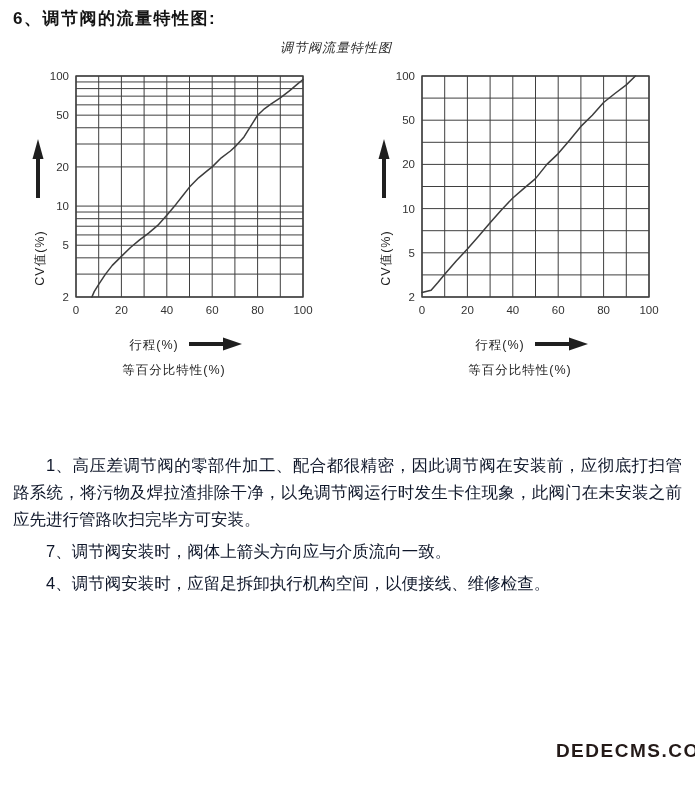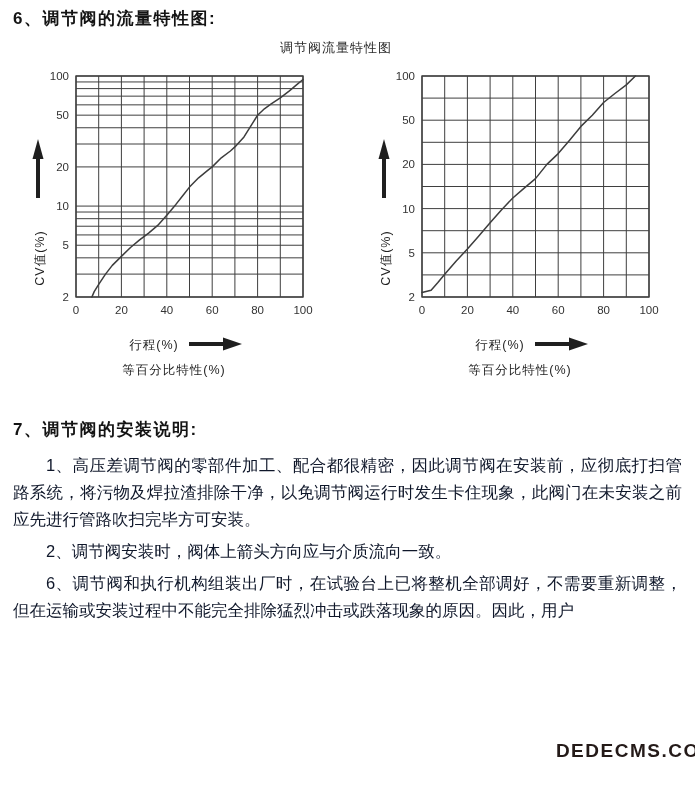--- a/index.html
+++ b/index.html
@@ -5,21 +5,21 @@
   html,body{margin:0;padding:0;background:#ffffff;}
   .page{
     position:relative;width:695px;height:785px;background:#fff;overflow:hidden;
     font-family:"Liberation Sans","DejaVu Sans",sans-serif;color:#1f1f1f;padding-left:24px;
   }
   h2.sec{position:absolute;margin:0;font-size:17px;font-weight:bold;letter-spacing:1.5px;color:#141414;}
   #h6{left:13px;top:7px;}
   #h7{left:13px;top:418px;}
   .figtitle{
     position:absolute;left:0;top:39px;width:672px;text-align:center;
-    font-size:13px;letter-spacing:1px;color:#2a2a2a;
+    font-size:13px;letter-spacing:1px;color:#2a2a2a;font-style:italic;
   }
   svg.chart{position:absolute;overflow:visible;}
   #chartL{left:28px;top:62px;}
   #chartR{left:374px;top:62px;}
   svg text{font-family:"Liberation Sans","DejaVu Sans",sans-serif;}
   #paras{position:absolute;left:13px;top:452px;width:669px;}
   #paras p{
     margin:0 0 5px 0;text-indent:2em;font-size:16.5px;line-height:27px;
     text-align:justify;color:#0f172a;
   }
@@ -133,25 +133,24 @@
       <text x="275" y="252" text-anchor="middle" font-size="11.5" fill="#333333">100</text>
       <line x1="10" y1="136" x2="10" y2="95" stroke="#1f1f1f" stroke-width="4"></line>
       <polygon points="10,77 4.5,97 15.5,97" fill="#1f1f1f"></polygon>
       <text transform="translate(16,196) rotate(-90)" text-anchor="middle" font-size="12.5" fill="#1f1f1f" letter-spacing="1">CV值(%)</text>
       <text x="126" y="287" text-anchor="middle" font-size="12.5" fill="#1f1f1f" letter-spacing="1">行程(%)</text>
       <line x1="161" y1="282" x2="199" y2="282" stroke="#1f1f1f" stroke-width="4"></line>
       <polygon points="214,282 195,275.5 195,288.5" fill="#1f1f1f"></polygon>
       <text x="146" y="312" text-anchor="middle" font-size="12.5" fill="#1f1f1f" letter-spacing="1">等百分比特性(%)</text>
     </svg>
 
-  <h2 class="sec" id="h7">7、调节阀的安装说明:</h2>
 
   <div id="paras">
     <p>1、高压差调节阀的零部件加工、配合都很精密，因此调节阀在安装前，应彻底打扫管路系统，将污物及焊拉渣排除干净，以免调节阀运行时发生卡住现象，此阀门在未安装之前应先进行管路吹扫完毕方可安装。</p>
-    <p>2、调节阀安装时，阀体上箭头方向应与介质流向一致。</p>
-    <p>6、调节阀和执行机构组装出厂时，在试验台上已将整机全部调好，不需要重新调整，但在运输或安装过程中不能完全排除猛烈冲击或跌落现象的原因。因此，用户</p>
+    <p>7、调节阀安装时，阀体上箭头方向应与介质流向一致。</p>
+    <p>4、调节阀安装时，应留足拆卸执行机构空间，以便接线、维修检查。</p>
   </div>
 
   <div class="wm">
     <div class="en">DEDECMS.COM</div>
   </div>
 
 </div>
 
 </body></html>

